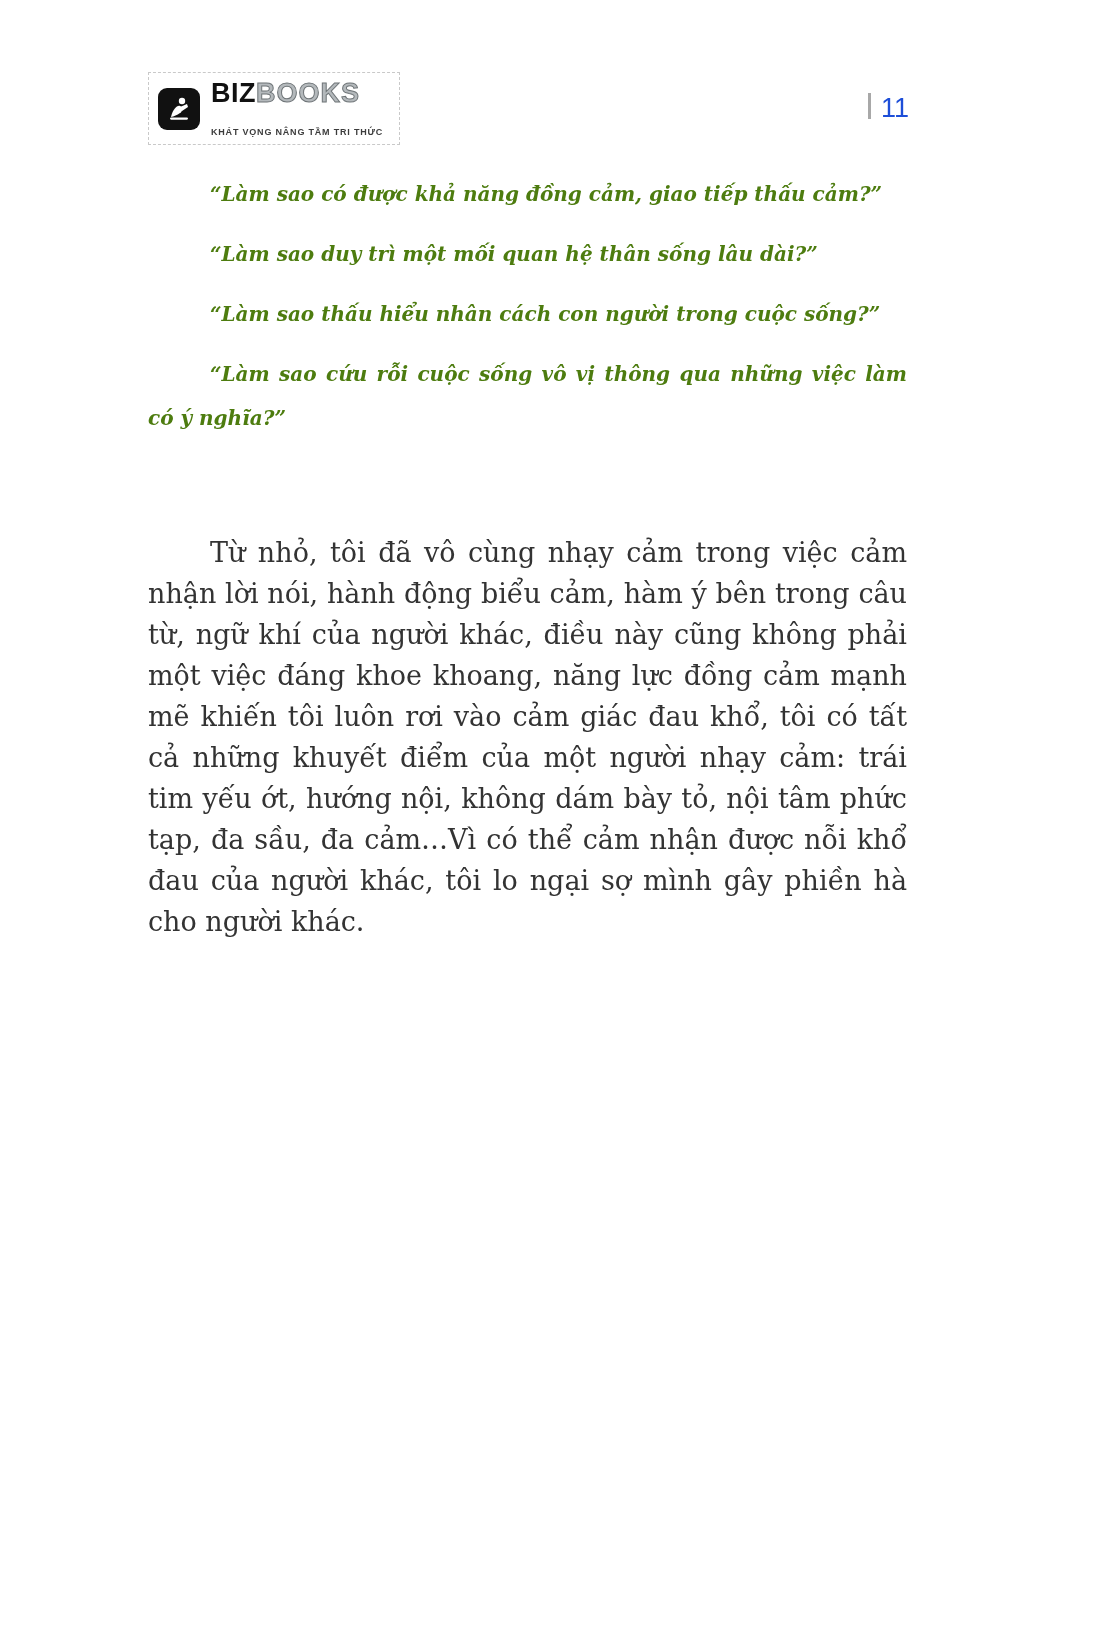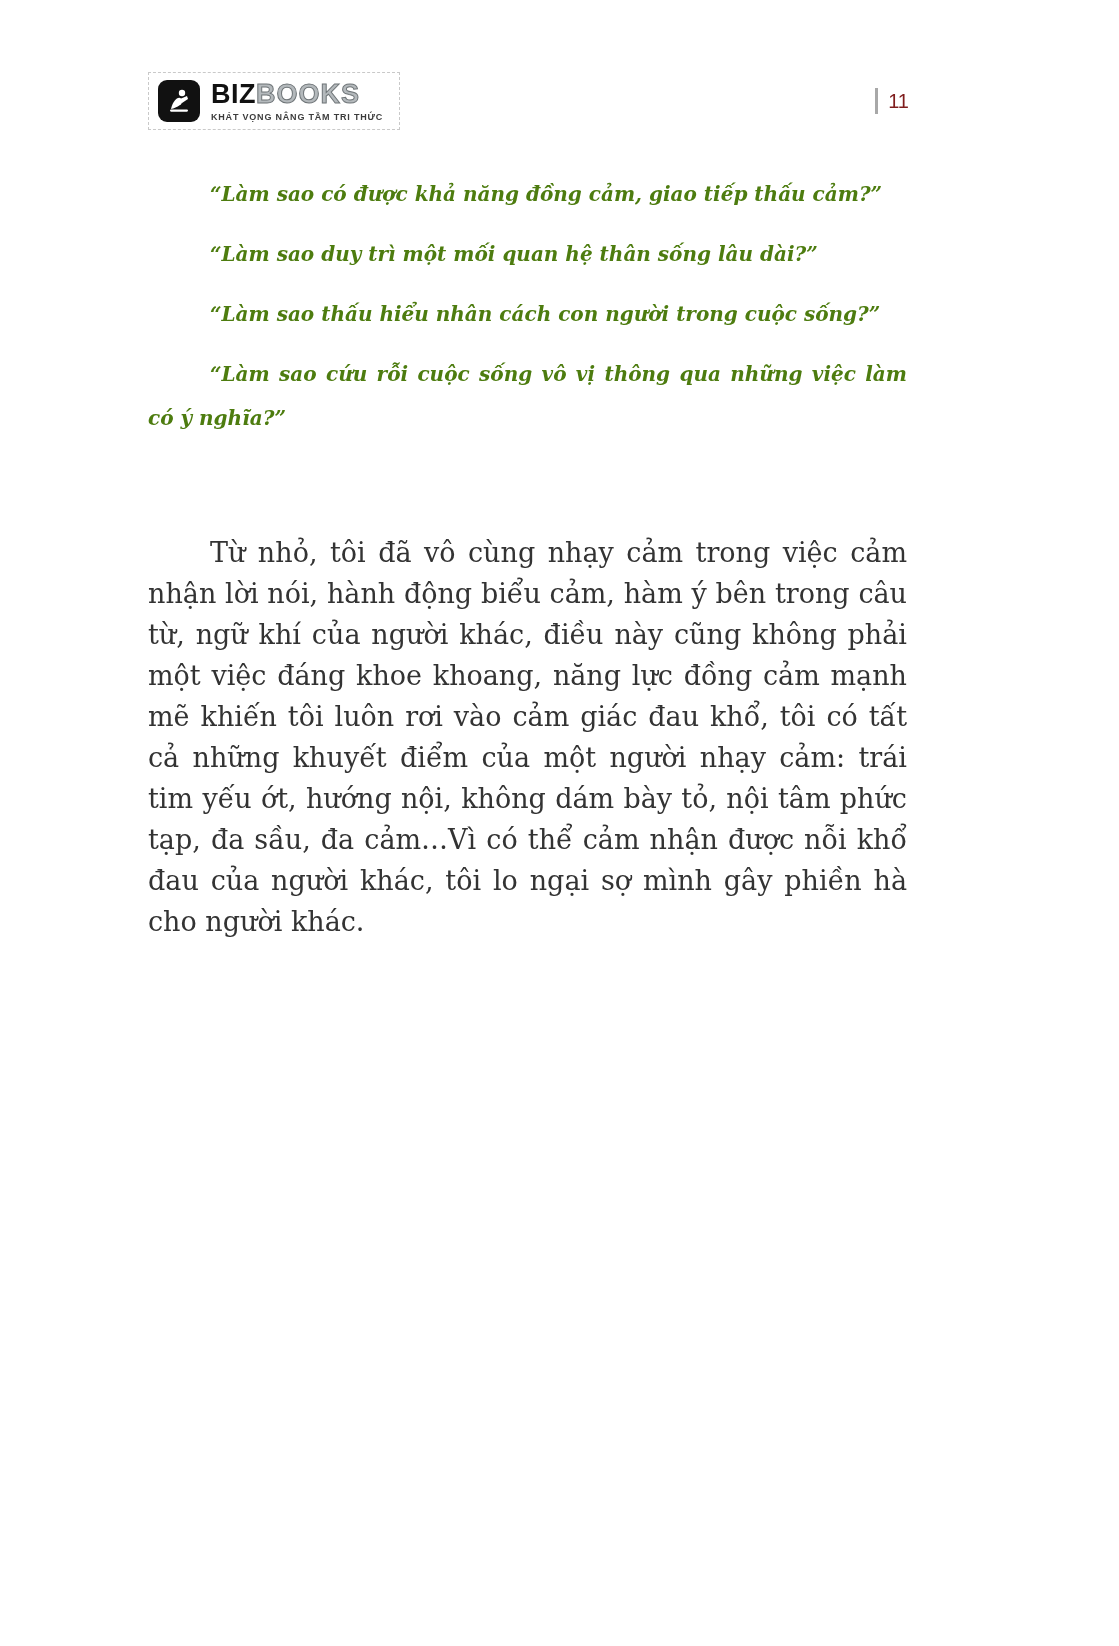--- a/index.html
+++ b/index.html
@@ -62,31 +62,31 @@
     color: #b4b9bc;
     -webkit-text-stroke: 1px #6f7578;
     letter-spacing: 1px;
   }
   .tagline {
     font-family: "Liberation Sans", sans-serif;
     font-size: 9px;
     font-weight: 700;
     letter-spacing: 0.8px;
     color: #3c3c3c;
-    margin-top: 5px;
+    margin-top: 21px;
     white-space: nowrap;
   }
 
   .page-number {
     display: flex;
-    align-items: center;
+    align-items: flex-start;
     gap: 10px;
     font-family: "Liberation Sans", sans-serif;
-    font-size: 20px;
-    color: #7f1d1d;
+    font-size: 27px;
+    color: #1d4ed8;
   }
   .page-number .bar {
     display: inline-block;
     width: 3px;
     height: 26px;
     background: #a8a8a8;
   }
 
   
   .main {

